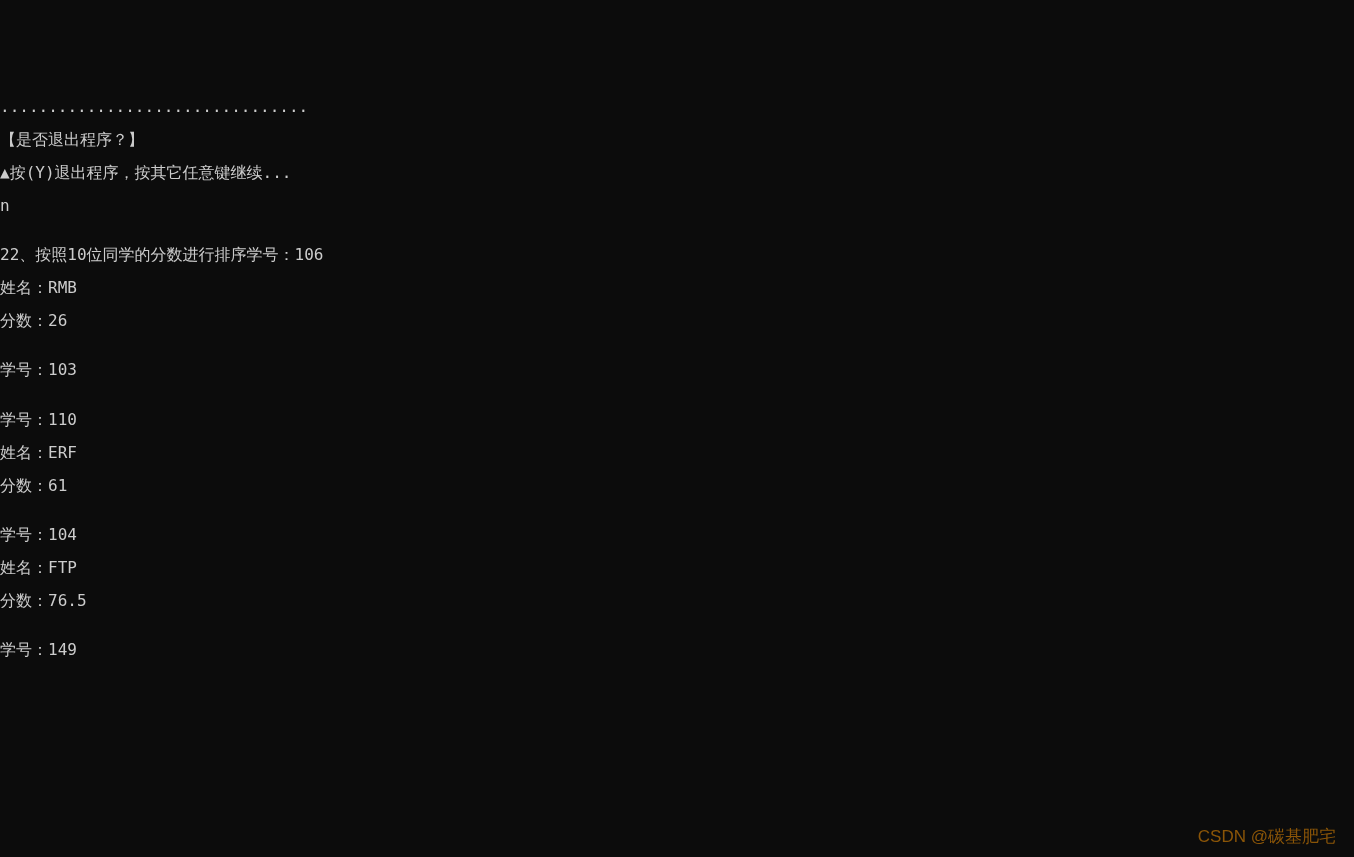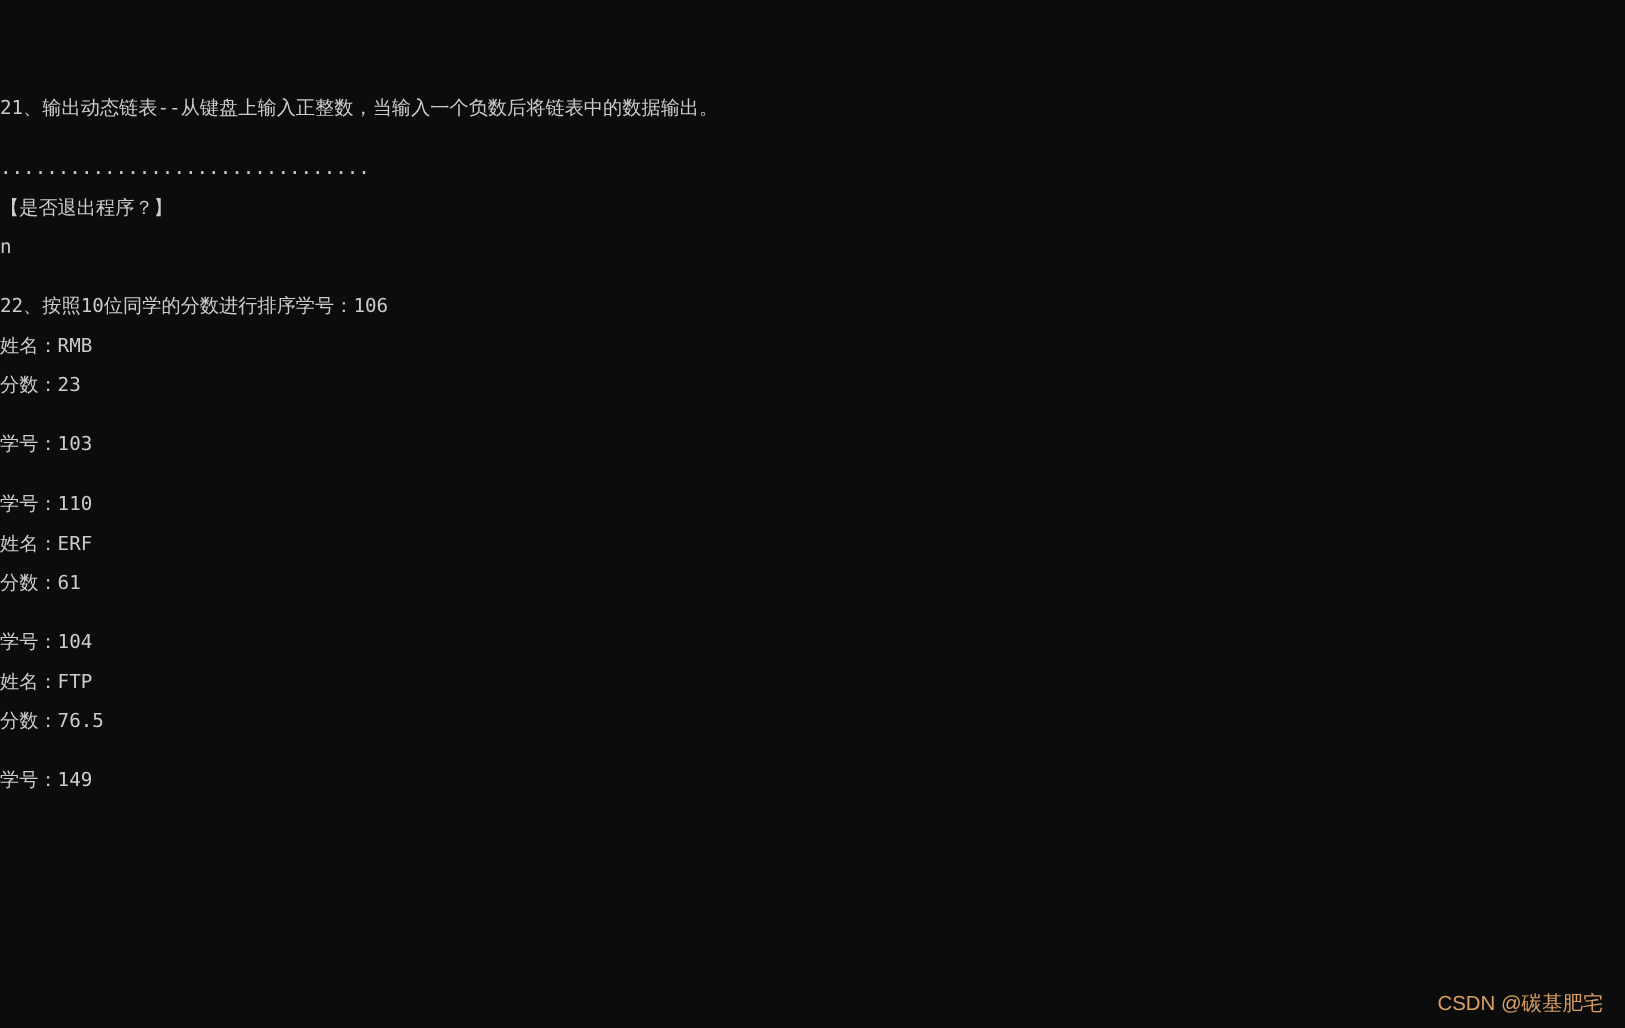--- a/index.html
+++ b/index.html
@@ -22,41 +22,41 @@
     .terminal {
       padding: 0;
     }
     .line {
       display: block;
     }
     .watermark {
       position: absolute;
       bottom: 12px;
       right: 18px;
-      color: #fdba74;
+      color: #a16207;
       font-size: 17px;
       font-family: "Microsoft YaHei", sans-serif;
       opacity: 0.85;
     }
   </style>
 </head>
 <body>
 
 
 
 <div class="terminal">
-<span class="line">21、输出动态链表--从键盘上输入正整数，当输入一个负数后将链表中的数据输出。</span>
 <span class="line"></span>
 <span class="line">................................</span>
 <span class="line">【是否退出程序？】</span>
+<span class="line">▲按(Y)退出程序，按其它任意键继续...</span>
 <span class="line">n</span>
 <span class="line"></span>
 <span class="line">22、按照10位同学的分数进行排序学号：106</span>
 <span class="line">姓名：RMB</span>
-<span class="line">分数：23</span>
+<span class="line">分数：26</span>
 <span class="line"></span>
 <span class="line">学号：103</span>
 <span class="line"></span>
 <span class="line">学号：110</span>
 <span class="line">姓名：ERF</span>
 <span class="line">分数：61</span>
 <span class="line"></span>
 <span class="line">学号：104</span>
 <span class="line">姓名：FTP</span>
 <span class="line">分数：76.5</span>

